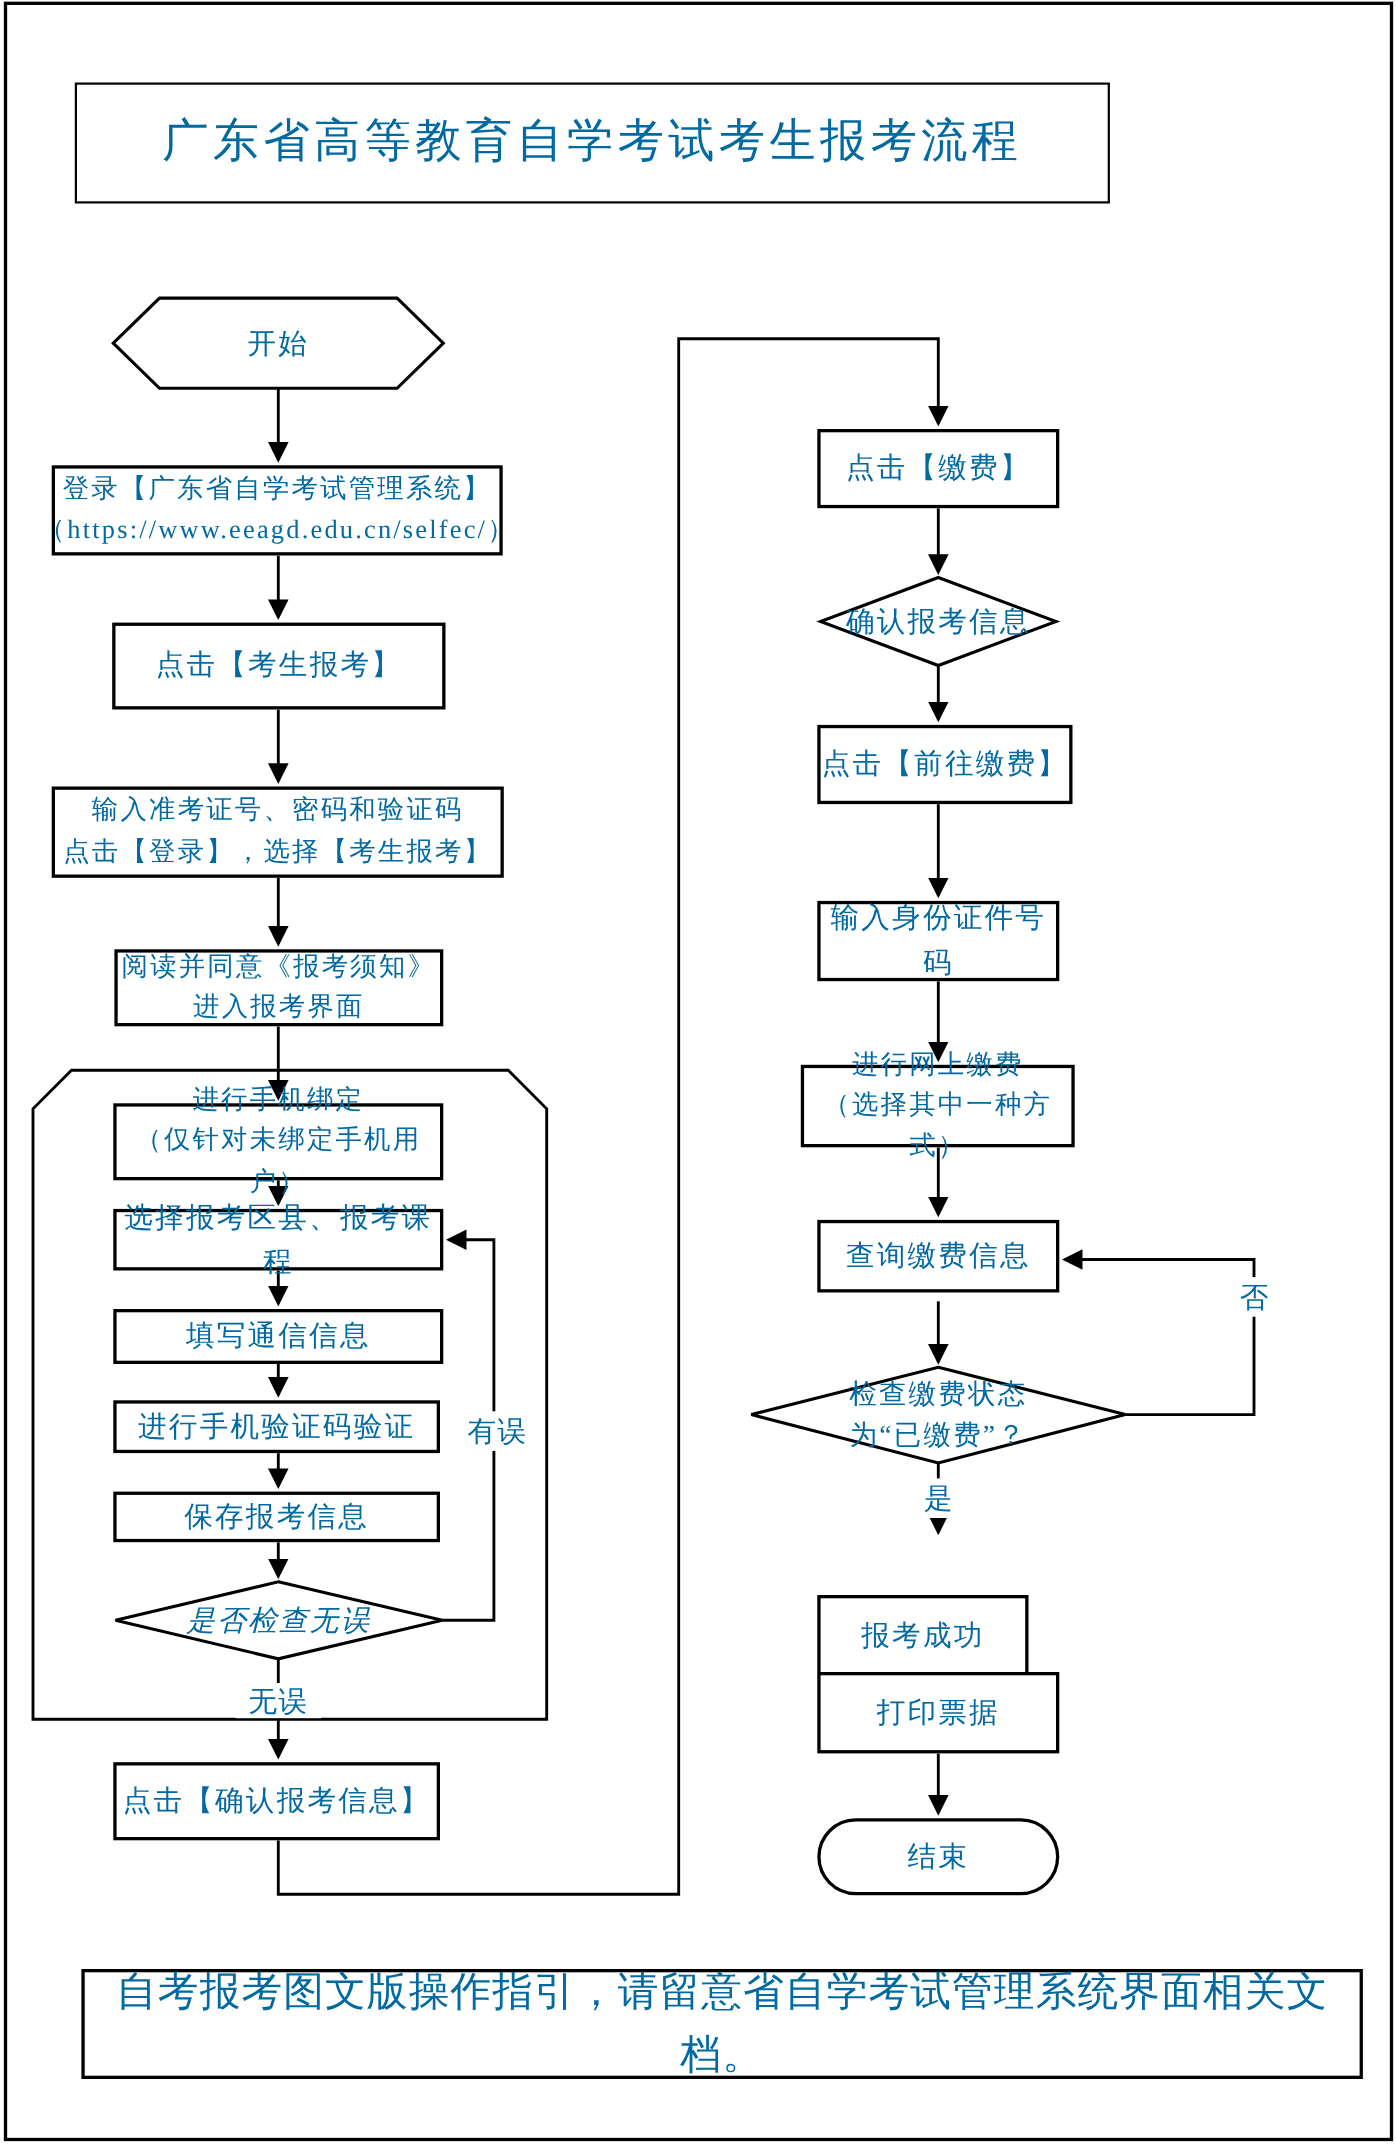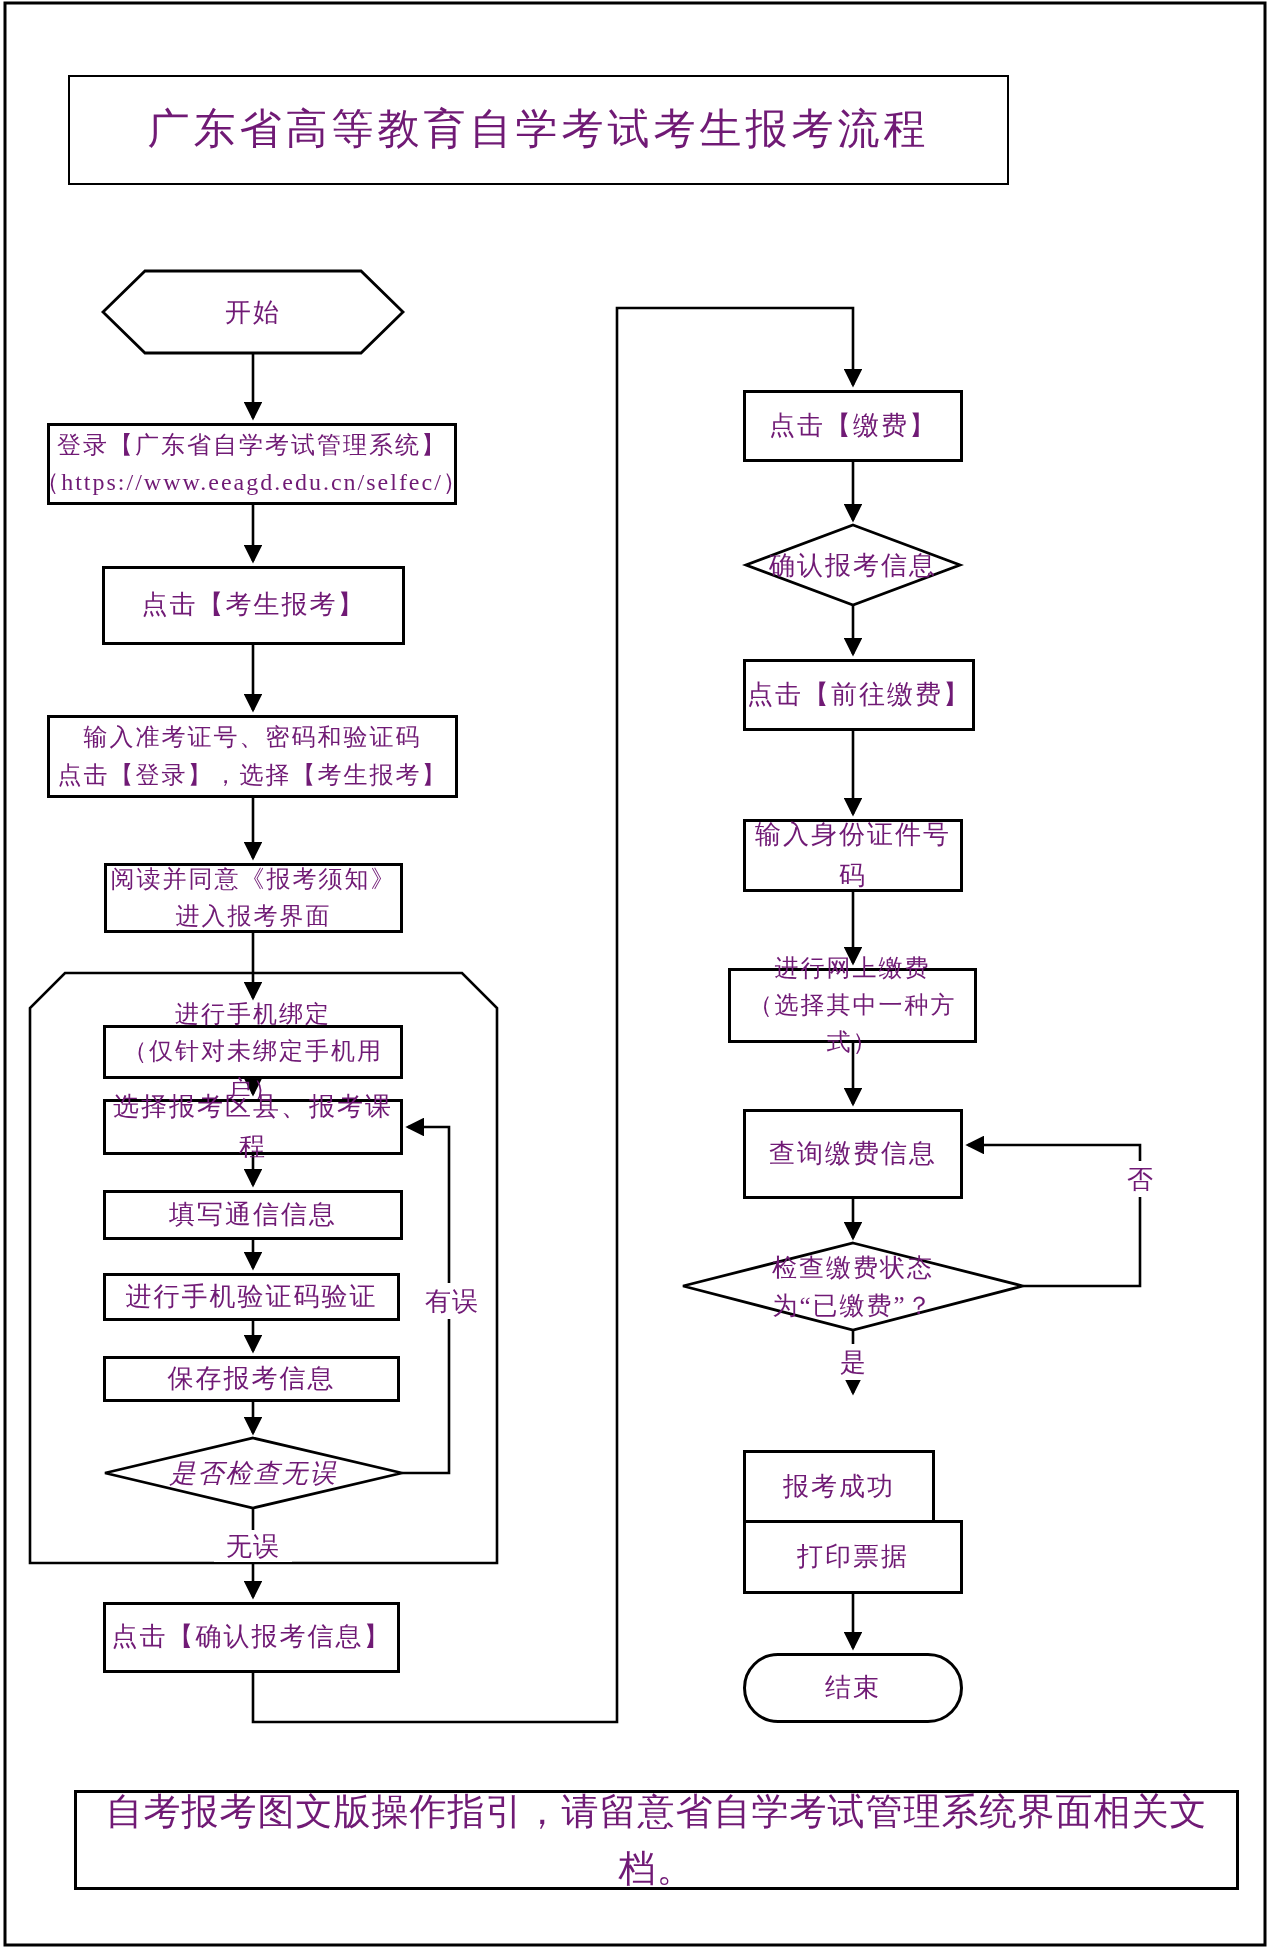--- a/index.html
+++ b/index.html
@@ -6,21 +6,21 @@
     margin: 0;
     padding: 0;
     background: #ffffff;
   }
   #canvas {
     position: relative;
     width: 1269px;
     height: 1952px;
     background: #ffffff;
     font-family: "Liberation Serif", "DejaVu Serif", serif;
-    color: #701a75;
+    color: #0369a1;
     overflow: hidden;
   }
   #wires {
     position: absolute;
     left: 0;
     top: 0;
     z-index: 0;
   }
   .box {
     position: absolute;
@@ -144,21 +144,21 @@
   <div class="box two-line" style="left:47px;top:715px;width:411px;height:83px;">
     <div>输入准考证号、密码和验证码</div>
     <div>点击【登录】，选择【考生报考】</div>
   </div>
 
   <div class="box two-line" style="left:104px;top:863px;width:299px;height:70px;">
     <div>阅读并同意《报考须知》</div>
     <div>进入报考界面</div>
   </div>
 
-  <div class="box two-line" style="left:103px;top:1003px;width:300px;height:54px;margin-top:22px;">
+  <div class="box two-line" style="left:103px;top:1003px;width:300px;height:70px;">
     <div>进行手机绑定</div>
     <div>（仅针对未绑定手机用户）</div>
   </div>
 
   <div class="box" style="left:103px;top:1099px;width:300px;height:56px;">
     <div>选择报考区县、报考课程</div>
   </div>
 
   <div class="box" style="left:103px;top:1190px;width:300px;height:50px;">
     <div>填写通信信息</div>
@@ -190,21 +190,21 @@
 
   <div class="box" style="left:743px;top:819px;width:220px;height:73px;">
     <div>输入身份证件号码</div>
   </div>
 
   <div class="box two-line" style="left:728px;top:968px;width:249px;height:75px;">
     <div>进行网上缴费</div>
     <div>（选择其中一种方式）</div>
   </div>
 
-  <div class="box" style="left:743px;top:1109px;width:220px;height:90px;">
+  <div class="box" style="left:743px;top:1109px;width:220px;height:66px;">
     <div>查询缴费信息</div>
   </div>
 
   <div class="lbl" style="left:683px;top:1243px;width:340px;height:87px;font-size:25px;">
     <div>检查缴费状态</div>
     <div>为“已缴费”？</div>
   </div>
 
   <div class="box" style="left:743px;top:1450px;width:192px;height:75px;">
     <div>报考成功</div>

